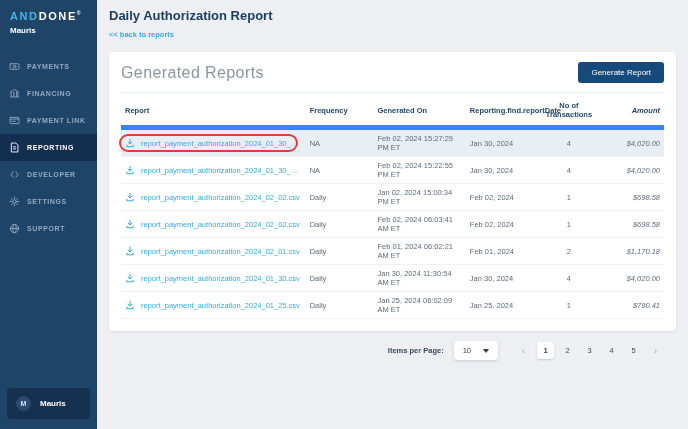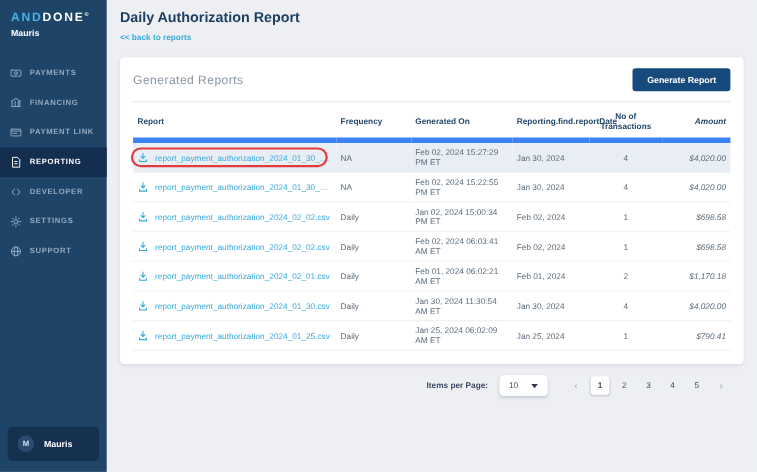--- a/index.html
+++ b/index.html
@@ -28,23 +28,23 @@
   
   main { flex:1; display:flex; flex-direction:column; min-width:0; }
   .page-header { padding:8px 12px 0 12px; }
   .page-title { margin:0; font-size:13px; color:#1c3f63; font-weight:bold; }
   .back-link { font-size:7.5px; color:#35aadd; font-weight:bold; cursor:pointer; text-decoration:none; }
 
   .card { margin:11px 12px 0 12px; background:#ffffff; border-radius:4px;
     box-shadow:0 1px 3px rgba(20,40,70,0.08); padding:10px 12px 12px 12px; }
   .card-header { display:flex; justify-content:space-between; align-items:center;
     padding:0 0 9px 0; border-bottom:1px solid #e4e9ee; }
-  .card-title { margin:0; font-size:11px; font-weight:normal; color:#8a96a3; letter-spacing:0.4px; }
+  .card-title { margin:0; font-size:16px; font-weight:normal; color:#8a96a3; letter-spacing:0.4px; }
   .generate-btn { background:#174a7c; color:#ffffff; border:none; border-radius:3px;
-    font-size:8px; font-weight:bold; padding:6px 13px; cursor:pointer; font-family:inherit; }
+    font-size:8px; font-weight:normal; padding:6px 13px; cursor:pointer; font-family:inherit; }
 
   table { width:100%; border-collapse:collapse; margin-top:1px; table-layout:fixed; }
   th { font-size:7.5px; color:#23486b; text-align:left; padding:7px 4px 6px 4px;
     border-bottom:5px solid #3b82f6; font-weight:bold; }
   td { font-size:7.5px; color:#5c6b7a; padding:4px; border-bottom:1px solid #eef1f5; height:17px; }
   tr.selected td { background:#e9eef5; }
   .col-tx, td.cell-tx { text-align:center; }
   .col-amount, td.cell-amount { text-align:right;font-style:italic; }
   .report-cell { display:flex; align-items:center; gap:6px; position:relative; }
   .file-link { color:#35aadd; cursor:pointer; white-space:nowrap; overflow:hidden; text-overflow:ellipsis; }

